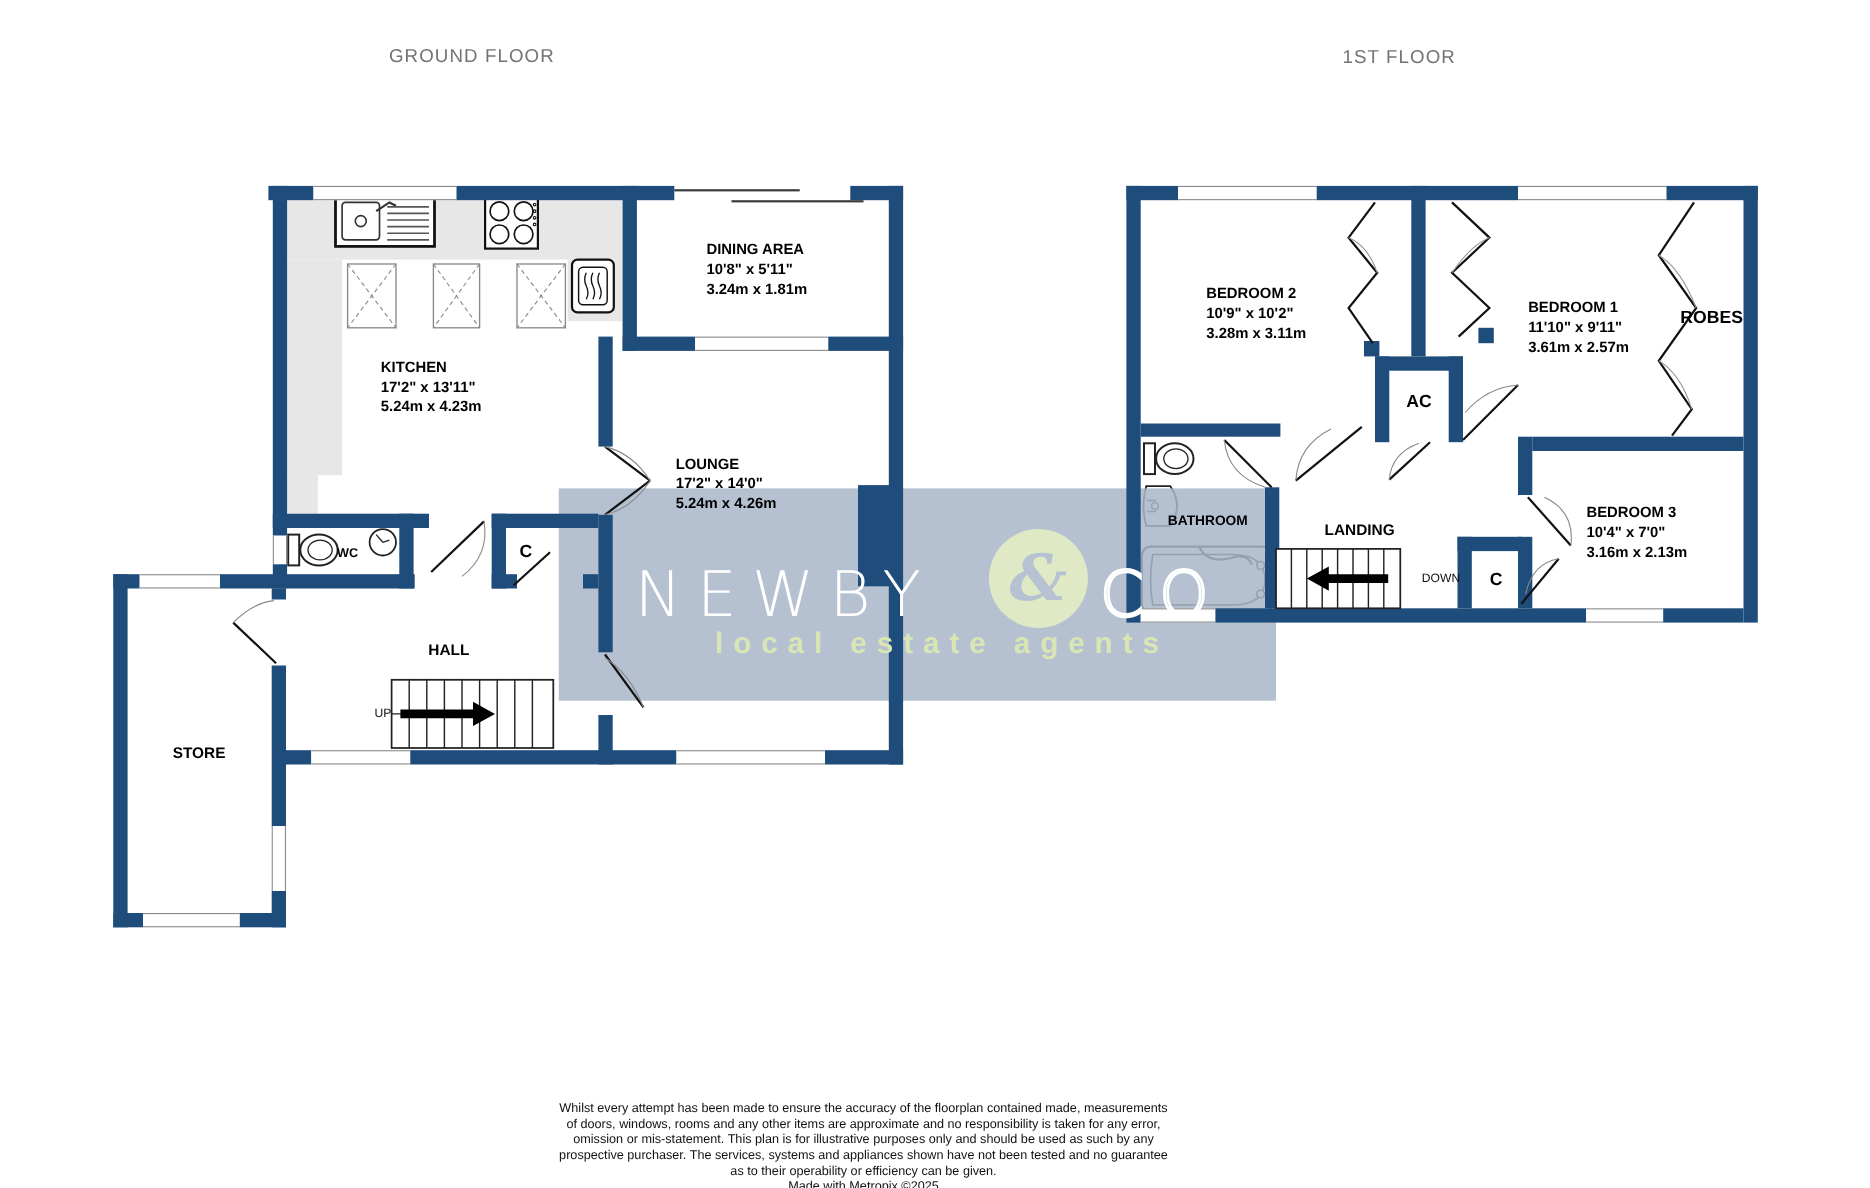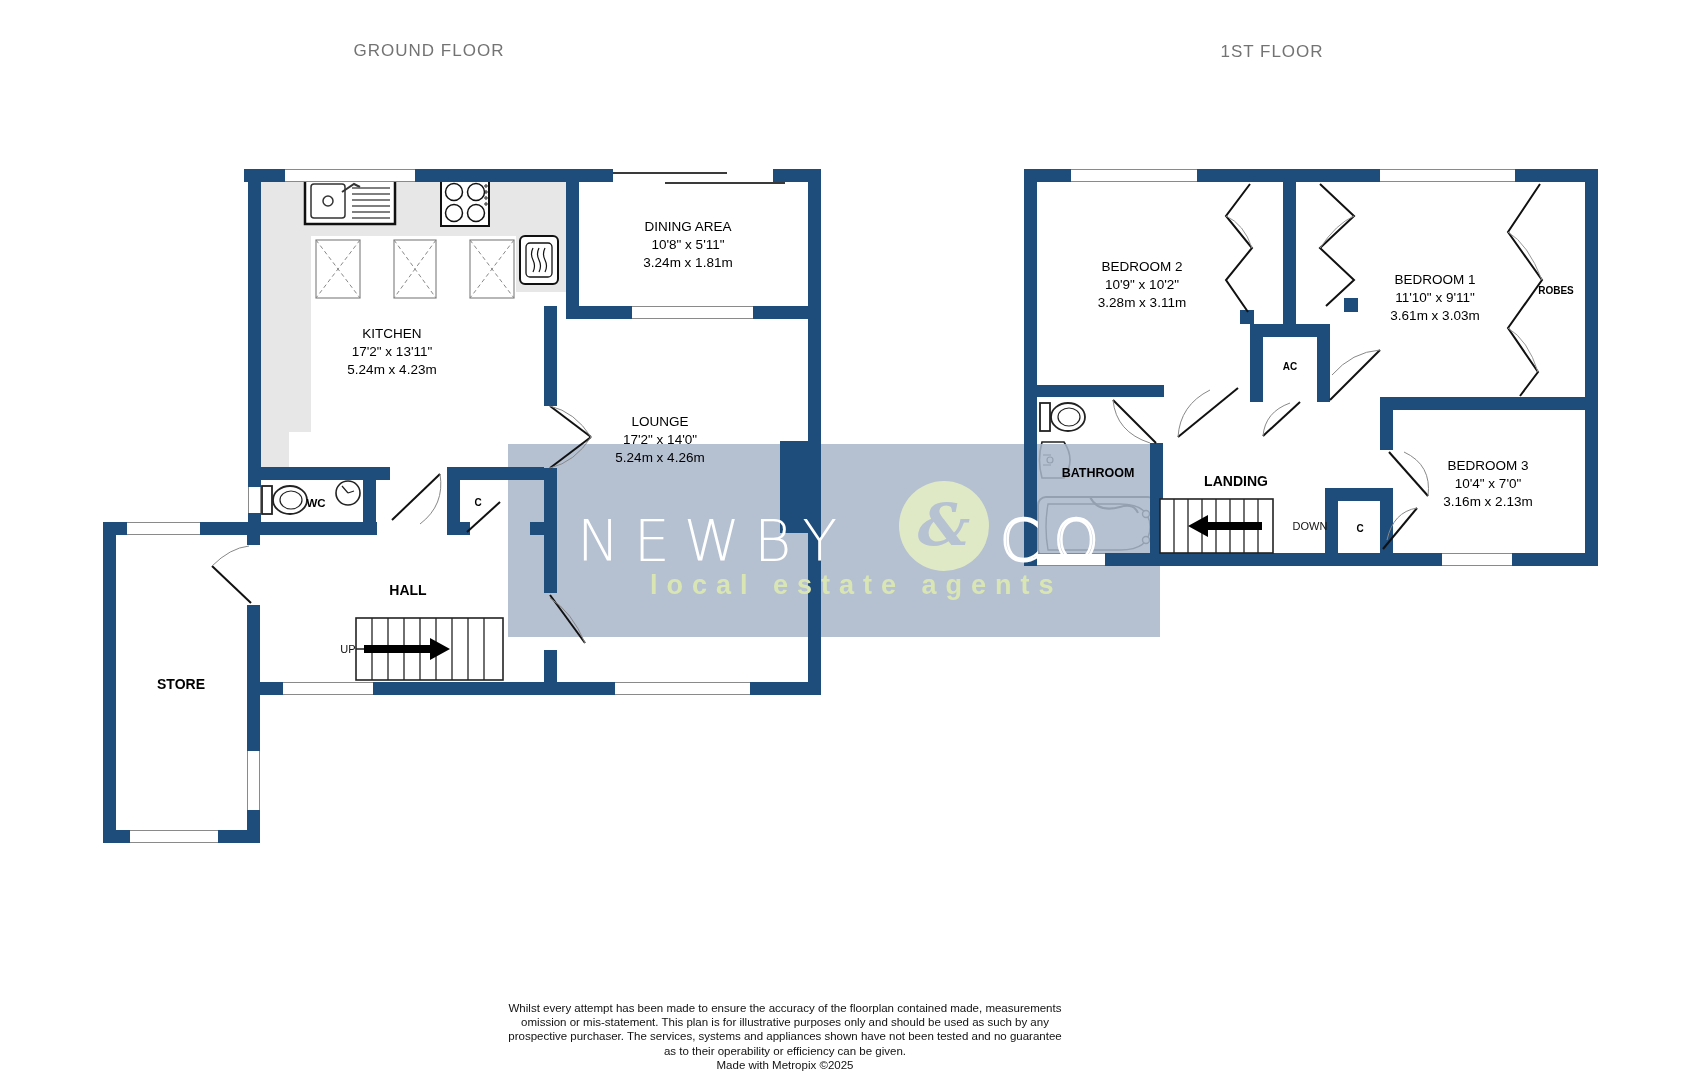--- a/index.html
+++ b/index.html
@@ -7,23 +7,23 @@
         font-family:"Liberation Sans", sans-serif;}
   .floor-title{position:absolute;transform:translate(-50%,-50%);font-size:17px;color:#737373;
         letter-spacing:1px;white-space:nowrap;z-index:6;}
   .wall{position:absolute;background:#1e4c7b;z-index:4;}
   .win-h{position:absolute;background:#fff;border-top:1.5px solid #8a8a8a;border-bottom:1.5px solid #8a8a8a;
         box-sizing:border-box;z-index:4;}
   .win-v{position:absolute;background:#fff;border-left:1.5px solid #8a8a8a;border-right:1.5px solid #8a8a8a;
         box-sizing:border-box;z-index:4;}
   .thinline{position:absolute;background:#3a3a3a;z-index:4;}
   .counter{position:absolute;background:#e7e7e7;z-index:1;}
-  .rlabel{position:absolute;transform:translate(-50%,-50%);text-align:center;z-index:6;
-        font-weight:normal;font-size:13.5px;line-height:18px;color:#000;white-space:nowrap;}
-  .slabel{position:absolute;transform:translate(-50%,-50%);font-weight:bold;font-size:10px;color:#000;
+  .rlabel{position:absolute;transform:translate(-50%,-50%);z-index:6;
+        font-weight:bold;font-size:13.5px;line-height:18px;color:#000;white-space:nowrap;}
+  .slabel{position:absolute;transform:translate(-50%,-50%);font-weight:bold;font-size:16px;color:#000;
         z-index:6;white-space:nowrap;}
   .tlabel{position:absolute;transform:translate(-50%,-50%);font-size:11px;color:#111;
         z-index:6;white-space:nowrap;padding-left:24px;}
   svg.layer{position:absolute;left:0;top:0;z-index:5;pointer-events:none;}
   svg#fixtures{z-index:2;}
   #wm-rect{position:absolute;left:508px;top:444px;width:652px;height:193px;
         background:rgba(168,181,201,0.85);z-index:3;}
   #wm-newby{position:absolute;left:577px;top:508px;font-size:57px;font-weight:200;color:#fff;
         letter-spacing:14px;z-index:7;font-family:"DejaVu Sans",sans-serif;}
   #wm-circle{position:absolute;left:899px;top:481px;width:90px;height:90px;border-radius:50%;
@@ -314,21 +314,21 @@
   <div class="tlabel" style="left:336px;top:649px">UP</div>
 
   <div class="rlabel" style="left:1142px;top:285px">
     <div>BEDROOM 2</div>
     <div>10'9"  x 10'2"</div>
     <div>3.28m  x 3.11m</div>
   </div>
   <div class="rlabel" style="left:1435px;top:298px">
     <div>BEDROOM 1</div>
     <div>11'10"  x 9'11"</div>
-    <div>3.61m  x 3.03m</div>
+    <div>3.61m  x 2.57m</div>
   </div>
   <div class="rlabel" style="left:1488px;top:484px">
     <div>BEDROOM 3</div>
     <div>10'4"  x 7'0"</div>
     <div>3.16m  x 2.13m</div>
   </div>
   <div class="slabel" style="left:1556px;top:290px">ROBES</div>
   <div class="slabel" style="left:1290px;top:366px">AC</div>
   <div class="slabel" style="left:1098px;top:473px;font-size:12.5px">BATHROOM</div>
   <div class="slabel" style="left:1236px;top:481px;font-size:14px">LANDING</div>
@@ -337,19 +337,20 @@
 
   <div id="wm-newby">NEWBY</div>
   <div id="wm-circle">
     <span id="wm-amp">&amp;</span>
   </div>
   <div id="wm-co">CO</div>
   <div id="wm-tagline">local estate agents</div>
 
   <div id="disclaimer">
     <div>Whilst every attempt has been made to ensure the accuracy of the floorplan contained made, measurements</div>
+    <div>of doors, windows, rooms and any other items are approximate and no responsibility is taken for any error,</div>
     <div>omission or mis-statement. This plan is for illustrative purposes only and should be used as such by any</div>
     <div>prospective purchaser. The services, systems and appliances shown have not been tested and no guarantee</div>
     <div>as to their operability or efficiency can be given.</div>
     <div>Made with Metropix ©2025</div>
   </div>
 
 </div>
 
 </body></html>

